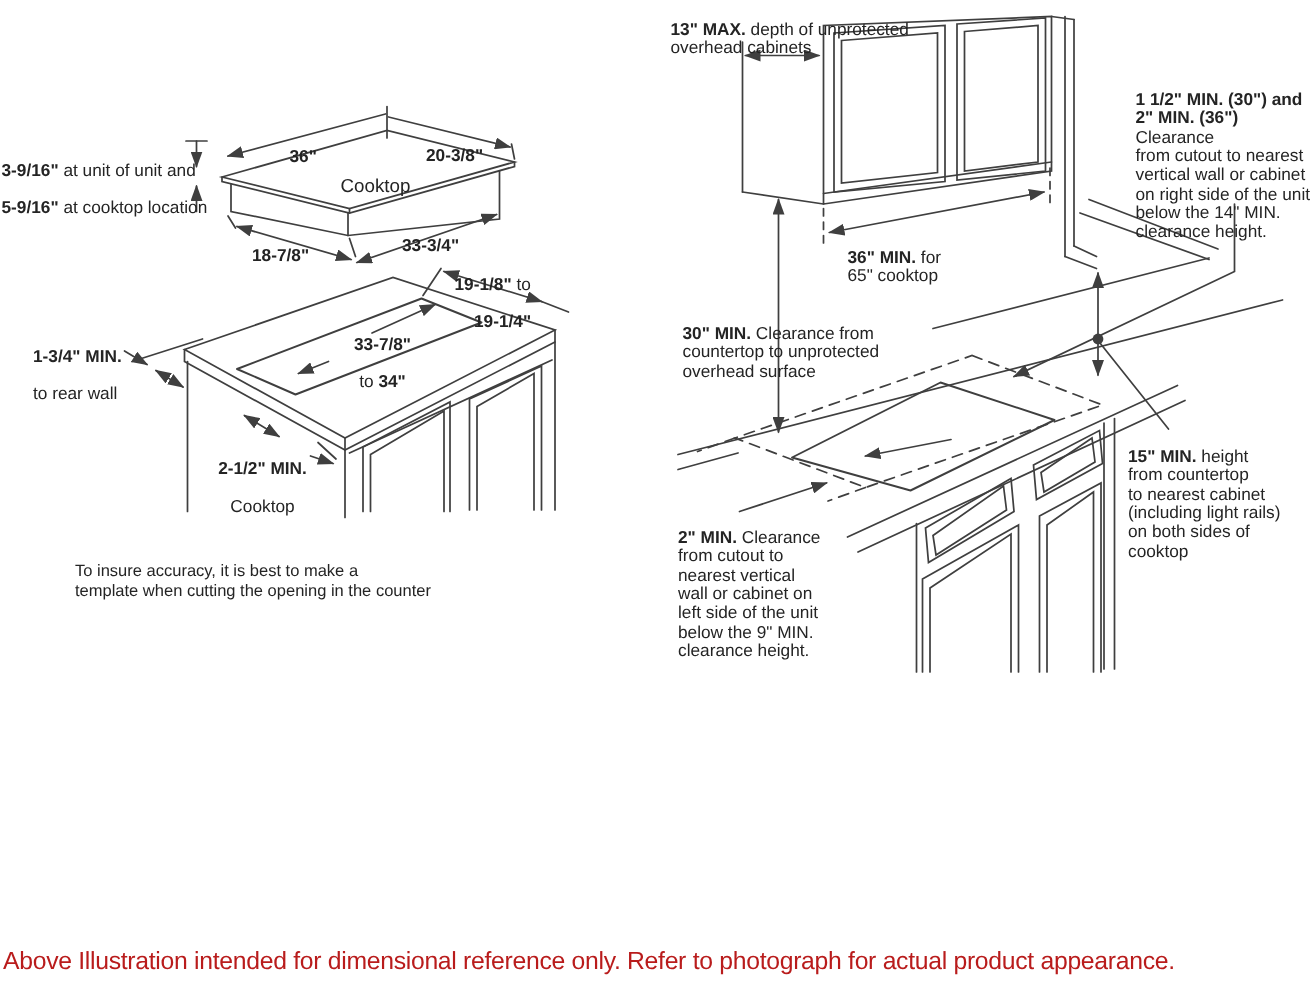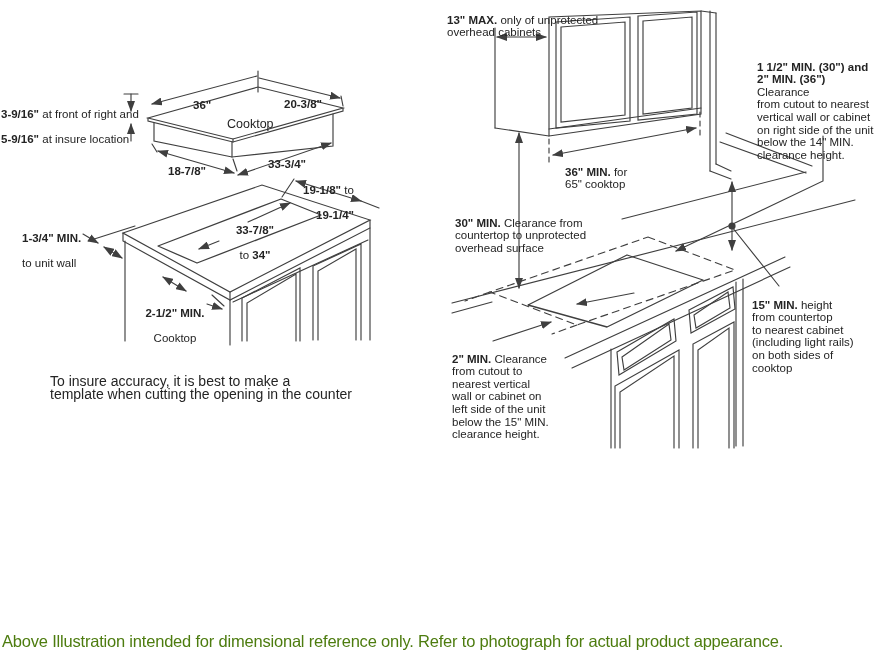--- a/index.html
+++ b/index.html
@@ -9,21 +9,21 @@
   }
   #lineart{position:absolute;left:0;top:0;}
   .dlabel{
     position:absolute;font-size:11.5px;line-height:12.6px;color:#242424;
     white-space:pre-line;letter-spacing:0;
   }
   .dlabel .b{font-weight:bold;}
   .ctr{text-align:center;}
   #caption{
     position:absolute;left:2px;top:632px;width:870px;
-    font-size:16.5px;letter-spacing:-0.2px;color:#4d7c0f;white-space:nowrap;
+    font-size:16.5px;letter-spacing:-0.2px;color:#b91c1c;white-space:nowrap;
   }
 </style>
 </head>
 <body>
 
 <div id="stage">
 
   <svg id="lineart" width="874" height="657" viewBox="0 0 874 657">
     <defs>
       <marker id="mA" viewBox="0 0 11 8" refX="10" refY="4" markerWidth="11" markerHeight="8" markerUnits="userSpaceOnUse" orient="auto-start-reverse">
@@ -144,22 +144,22 @@
         <circle cx="732" cy="226" r="3.6" fill="#3f3f3f" stroke="none"></circle>
 
         <path d="M823,136 L823,181 L676,251" marker-end="url(#mA)"></path>
         <line x1="732" y1="227" x2="779" y2="286"></line>
         <line x1="493" y1="341" x2="551" y2="322" marker-end="url(#mA)"></line>
       </g>
     </g>
   </svg>
 
   <div class="dlabel" style="left:1px;top:95px;">
-    <div><span class="b">3-9/16"</span><span> at front of right and</span></div>
-    <div><span class="b">5-9/16"</span><span> at insure location</span></div>
+    <div><span class="b">3-9/16"</span><span> at unit of unit and</span></div>
+    <div><span class="b">5-9/16"</span><span> at cooktop location</span></div>
   </div>
 
   <div class="dlabel b" style="left:193px;top:86px;">
     <span class="b">36"</span>
   </div>
 
   <div class="dlabel" style="left:284px;top:85px;">
     <span class="b">20-3/8"</span>
   </div>
 
@@ -180,35 +180,35 @@
     <div style="margin-left:13px;"><span class="b">19-1/4"</span></div>
   </div>
 
   <div class="dlabel ctr" style="left:216px;top:211px;width:78px;">
     <div><span class="b">33-7/8"</span></div>
     <div><span>to </span><span class="b">34"</span></div>
   </div>
 
   <div class="dlabel" style="left:22px;top:219px;">
     <div><span class="b">1-3/4" MIN.</span></div>
-    <div><span>to unit wall</span></div>
+    <div><span>to rear wall</span></div>
   </div>
 
   <div class="dlabel ctr" style="left:141px;top:294px;width:68px;">
     <div><span class="b">2-1/2" MIN.</span></div>
     <div><span>Cooktop</span></div>
   </div>
 
-  <div class="dlabel" style="left:50px;top:362px;font-size:14px;line-height:13.2px;">
+  <div class="dlabel" style="left:50px;top:362px;font-size:11px;line-height:13.2px;">
     <span>To insure accuracy, it is best to make a
 template when cutting the opening in the counter</span>
   </div>
 
   <div class="dlabel" style="left:447px;top:1px;">
-    <span class="b">13" MAX.</span><span> only of unprotected
+    <span class="b">13" MAX.</span><span> depth of unprotected
 overhead cabinets</span>
   </div>
 
   <div class="dlabel" style="left:757px;top:48px;width:118px;">
     <span class="b">1 1/2" MIN. (30") and
 2" MIN. (36")</span><span> Clearance
 from cutout to nearest
 vertical wall or cabinet
 on right side of the unit
 below the 14" MIN.
@@ -234,21 +234,21 @@
 on both sides of
 cooktop</span>
   </div>
 
   <div class="dlabel" style="left:452px;top:340px;width:110px;">
     <span class="b">2" MIN.</span><span> Clearance
 from cutout to
 nearest vertical
 wall or cabinet on
 left side of the unit
-below the 15" MIN.
+below the 9" MIN.
 clearance height.</span>
   </div>
 
   <div id="caption">
     <span>Above Illustration intended for dimensional reference only. Refer to photograph for actual product appearance.</span>
   </div>
 
 </div>
 
 </body></html>

